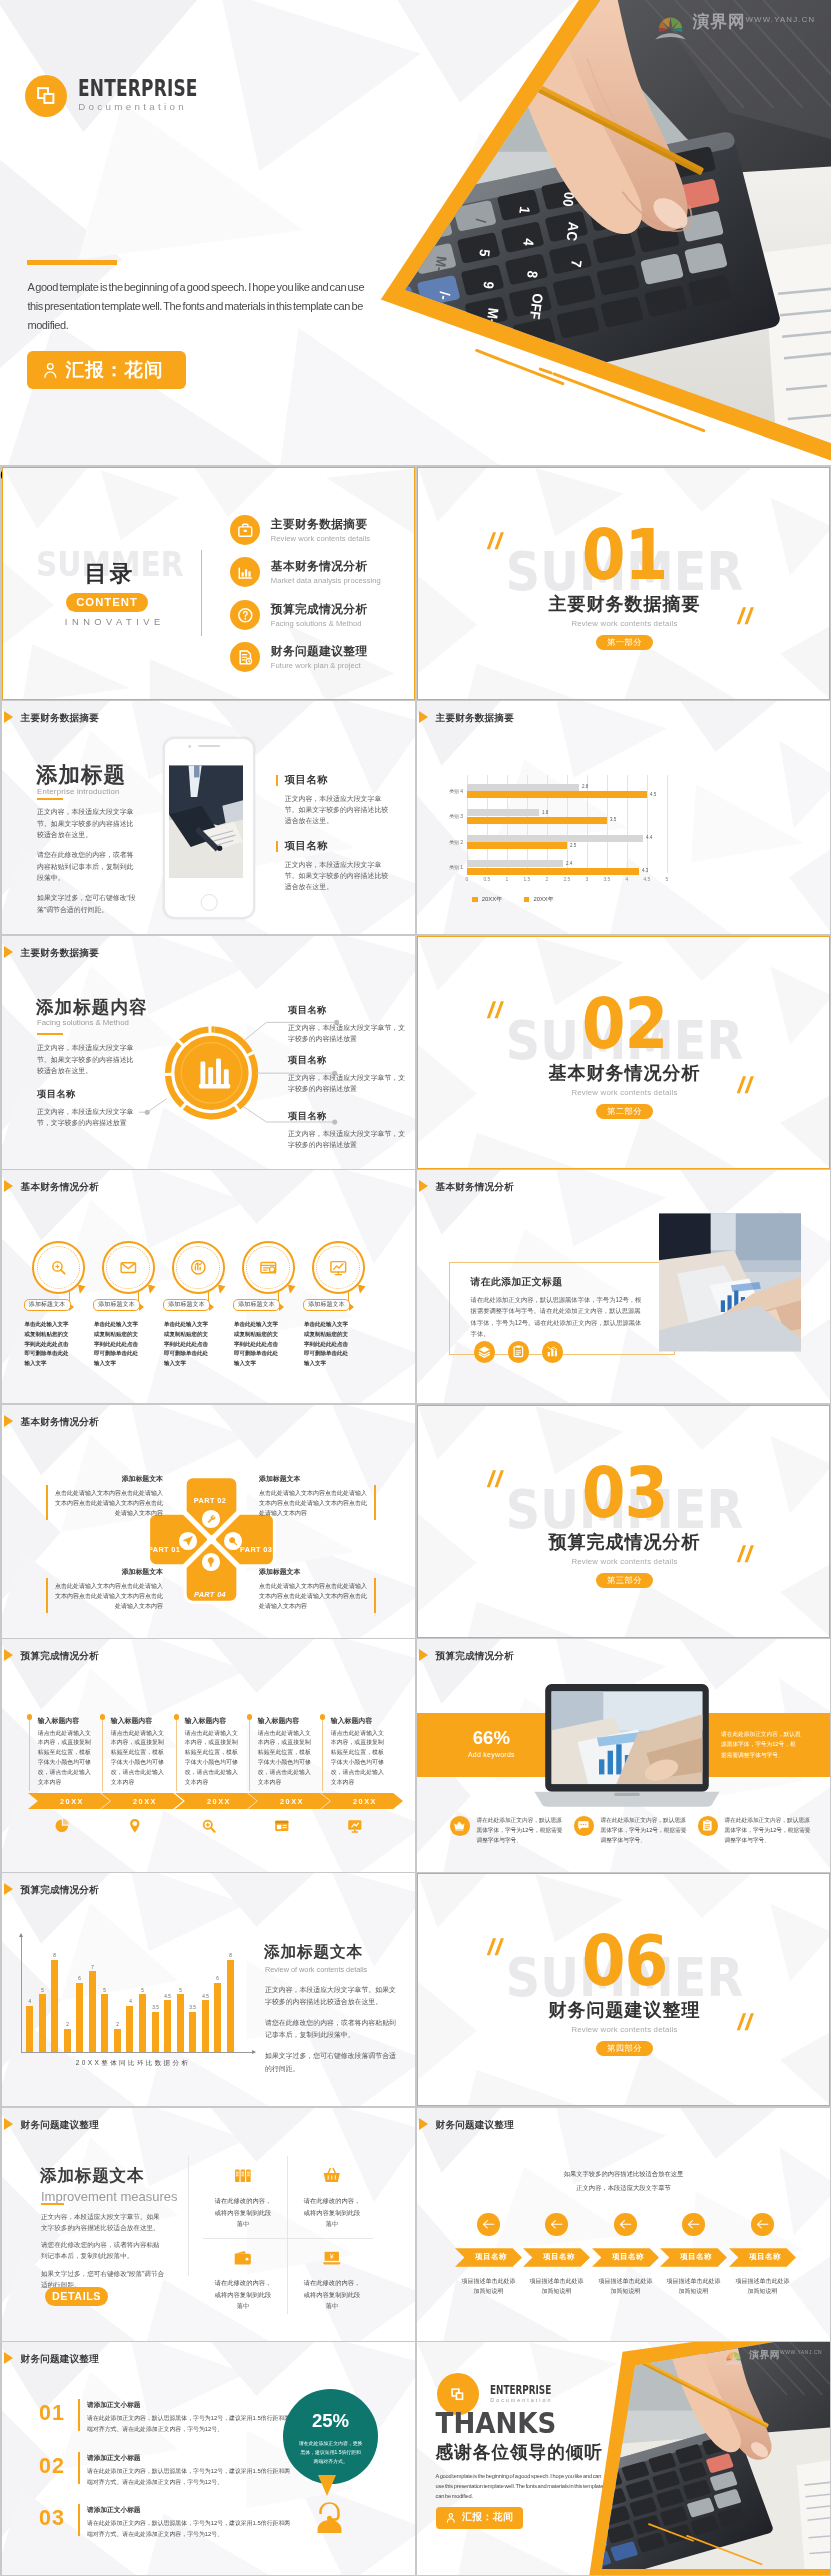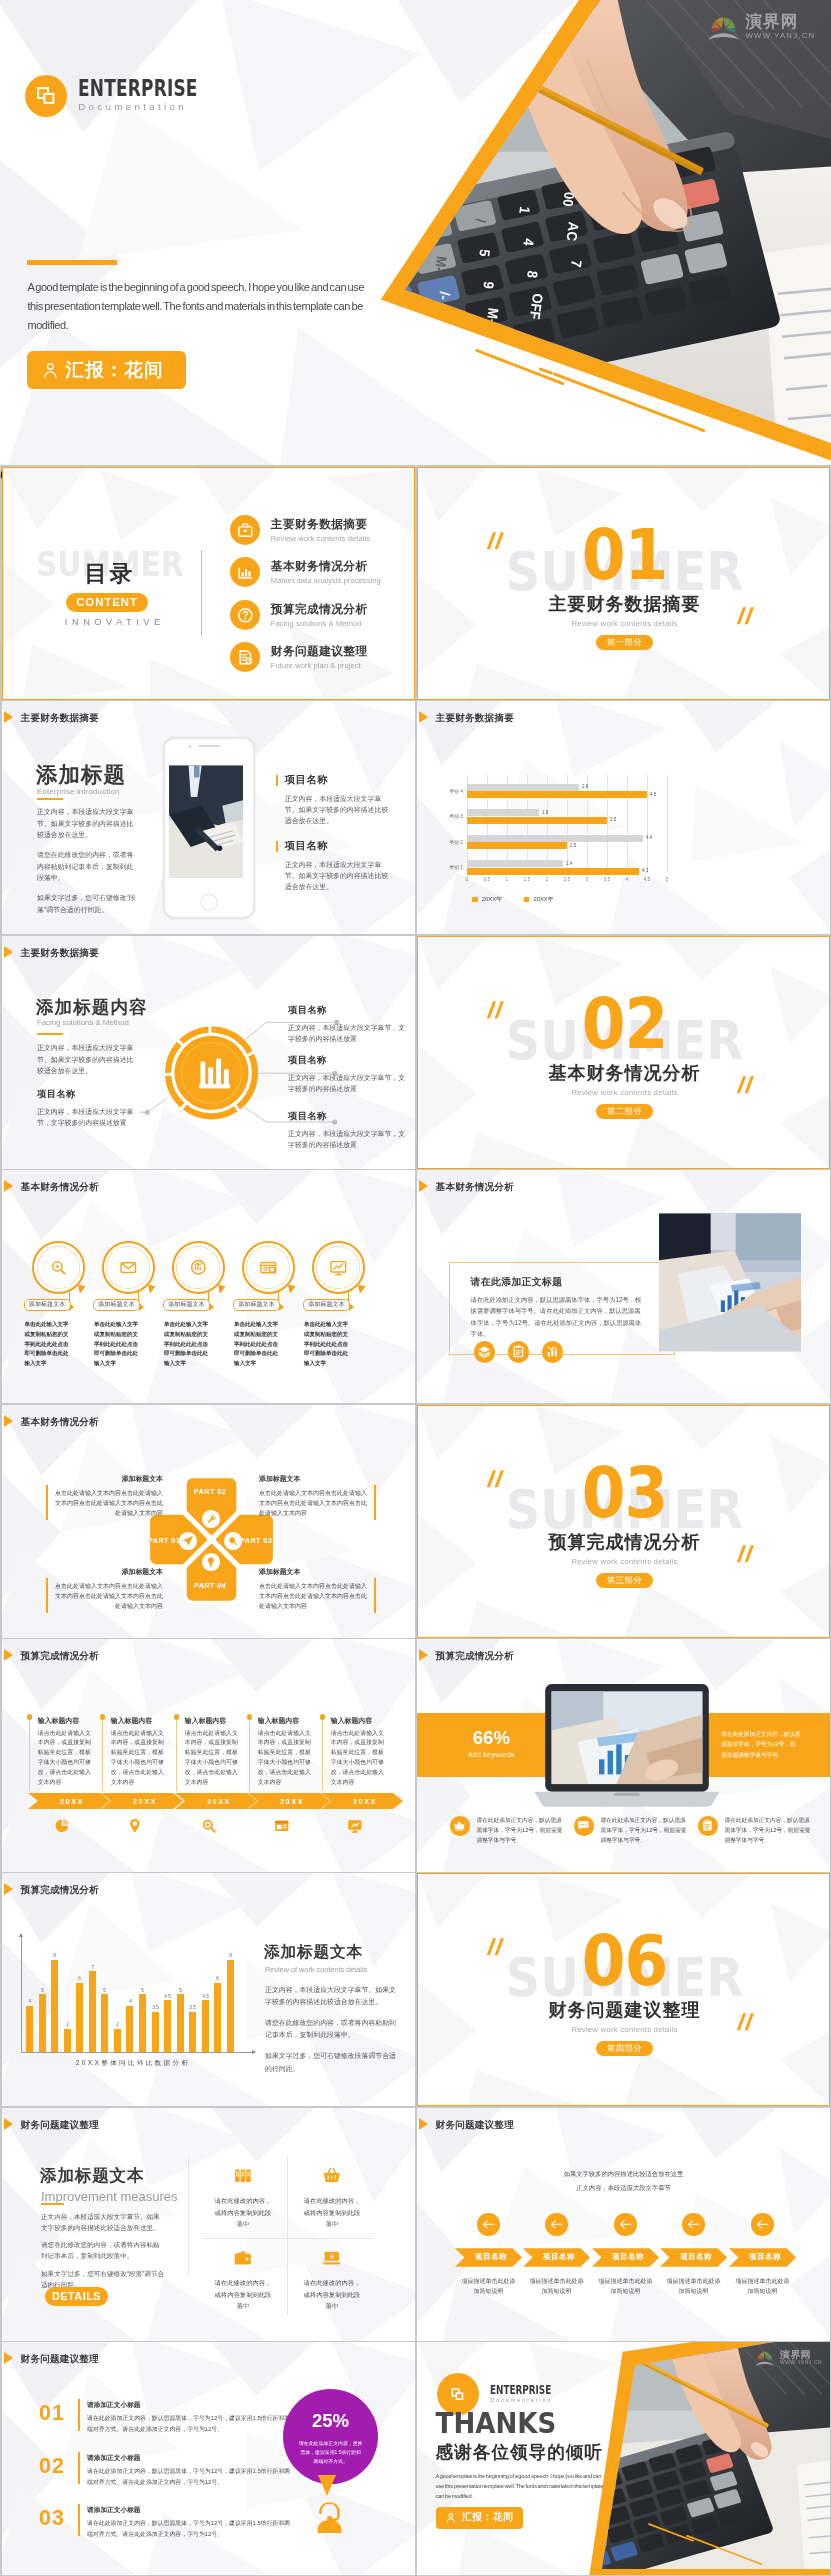--- a/index.html
+++ b/index.html
@@ -107,21 +107,21 @@
   .tb-photo{position:absolute;left:242px;top:41px;width:142px;height:172px;z-index:2;}
   .tb-card{position:absolute;left:32px;top:92px;width:226px;height:93px;border:1px solid #f3c374;box-sizing:border-box;z-index:1;background:rgba(255,255,255,0);}
   .tb-t{position:absolute;left:20.6px;top:12.7px;font-size:9.8px;font-weight:700;color:#3a3a3c;letter-spacing:0.4px;}
   .tb-b{position:absolute;left:20.6px;top:31px;width:176px;font-size:6.3px;line-height:11.3px;color:#55555a;}
   .tb-icons{position:absolute;left:23.5px;top:78px;display:flex;gap:12.7px;z-index:3;}
   .tb-ic{width:21.5px;height:21.5px;border-radius:50%;background:#f9a51a;display:flex;align-items:center;justify-content:center;}
 
 
   
   .pt-svg{position:absolute;left:145px;top:70px;}
-  .pt-lbl{position:absolute;font-size:7.3px;font-weight:700;color:#fff;letter-spacing:0.4px;text-align:center;}
+  .pt-lbl{position:absolute;font-size:7.3px;font-weight:700;color:#fff;letter-spacing:0.4px;text-align:center;margin-top:9px;}
   .pt-l1{left:146px;top:131px;width:33px;text-align:left;}
   .pt-l2{left:182px;top:82px;width:52px;}
   .pt-l3{left:238px;top:131px;width:35px;text-align:left;}
   .pt-l4{left:182px;top:176px;width:52px;font-style:italic;}
   .pt-ic{position:absolute;width:17.6px;height:17.6px;border-radius:50%;background:#fff;display:flex;align-items:center;justify-content:center;}
   .pt-ic svg path,.pt-ic svg circle,.pt-ic svg rect{fill:#f9a51a !important;stroke:#f9a51a !important;}
   .pt-i1{left:177px;top:127px;}
   .pt-i2{left:200px;top:105px;}
   .pt-i3{left:222px;top:127px;}
   .pt-i4{left:200px;top:148px;}
@@ -190,21 +190,21 @@
   .a5-circ{width:22.5px;height:22.5px;border-radius:50%;background:#f9a51a;margin:0 auto;display:flex;align-items:center;justify-content:center;}
   .a5-tag{margin-top:12.7px;height:18.6px;background:#f9a51a;color:#fff;font-size:7.6px;font-weight:700;display:flex;align-items:center;justify-content:center;letter-spacing:0.4px;clip-path:polygon(0 0,86% 0,100% 50%,86% 100%,0 100%,14% 50%);padding-left:4.9px;box-sizing:border-box;}
   .a5-d{margin:8.8px auto 0;width:57px;font-size:6px;line-height:10.3px;color:#4a4a4c;text-align:center;}
 
   
   .nm{position:absolute;left:37px;width:258px;}
   .nm-n{position:absolute;left:0;top:0px;font-size:21.5px;font-weight:700;color:#f9a51a;letter-spacing:1px;line-height:1;}
   .nm-bar{position:absolute;left:39px;top:-3.9px;width:1.6px;height:32px;background:#f9a51a;}
   .nm-t{position:absolute;left:48px;top:-2px;font-size:6.7px;font-weight:700;color:#3a3a3c;}
   .nm-d{position:absolute;left:48px;top:9.8px;width:208px;font-size:5.9px;line-height:11.3px;color:#4a4a4c;}
-  .nm-bub{position:absolute;left:281px;top:47px;width:95px;height:95px;border-radius:50%;background:#a21caf;}
+  .nm-bub{position:absolute;left:281px;top:47px;width:95px;height:95px;border-radius:50%;background:#0f766e;}
   .nm-pct{position:absolute;left:0;top:20.6px;width:95px;text-align:center;font-size:18.6px;font-weight:700;color:#fff;}
   .nm-bt{position:absolute;left:15.7px;top:51px;width:64px;font-size:4.9px;line-height:8.8px;color:#fff;text-align:center;}
   .nm-tail{position:absolute;left:35px;top:86px;width:0;height:0;border-left:9.8px solid transparent;border-right:9.8px solid transparent;border-top:21.5px solid #f9a51a;}
   .nm-agent{position:absolute;left:307px;top:155px;}
 
 
   
   .slide.nb{border:none;}
   .tk-photo{position:absolute;left:0;top:0;}
   .tk-logo{left:19.6px;top:31px;gap:5.9px;}
@@ -228,21 +228,21 @@
   .logo-txt2{font-size:9.8px;letter-spacing:3.3px;color:#9a9a9c;line-height:1.5;}
 
   .hero-title{position:absolute;left:26.4px;top:155px;font-size:57px;font-weight:700;letter-spacing:0px;color:#4a4a4d;line-height:1;font-family:"DejaVu Sans Condensed","DejaVu Sans",sans-serif;}
   .hero-sub{position:absolute;left:26.4px;top:218px;font-size:34px;font-weight:700;color:#333;letter-spacing:0.5px;line-height:1;}
   .hero-bar{position:absolute;left:27.4px;top:260px;width:90px;height:4.9px;background:#f9a51a;}
   .hero-desc{position:absolute;left:27.4px;top:278px;width:345px;font-size:11px;line-height:19px;letter-spacing:-0.4px;word-spacing:-1.2px;color:#4a4a4d;}
   .hero-btn{position:absolute;left:27.4px;top:351px;width:159px;height:38px;box-sizing:border-box;border-radius:5.9px;background:#f9a51a;display:flex;align-items:center;gap:5.9px;padding-left:13.7px;color:#fff;font-size:18.6px;font-weight:700;letter-spacing:1px;}
 
   
   .wm{position:absolute;opacity:.62;display:flex;align-items:flex-start;gap:4.9px;}
-  .wm-txt{display:flex;flex-direction:column;line-height:1;justify-content:flex-end;}
+  .wm-txt{display:flex;flex-direction:row;line-height:1;justify-content:flex-end;}
   .wm-cn{font-size:16.6px;font-weight:700;color:#d8d8d8;letter-spacing:1px;}
   .wm-en{font-size:7.8px;color:#cfcfcf;letter-spacing:1.2px;margin-top:2px;}
 </style>
 </head>
 <body>
 
 <div class="page">
 
   <div class="hero">
     <svg class="bgtri" width="831" height="465" viewBox="0 0 849 475">

